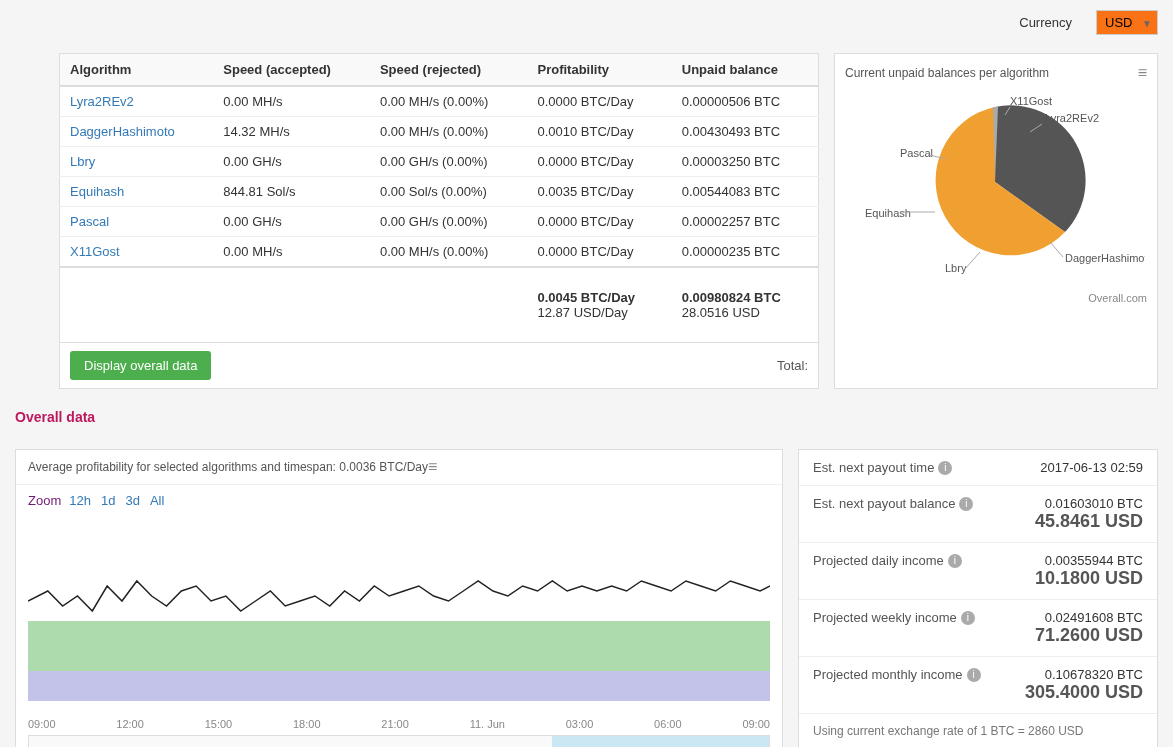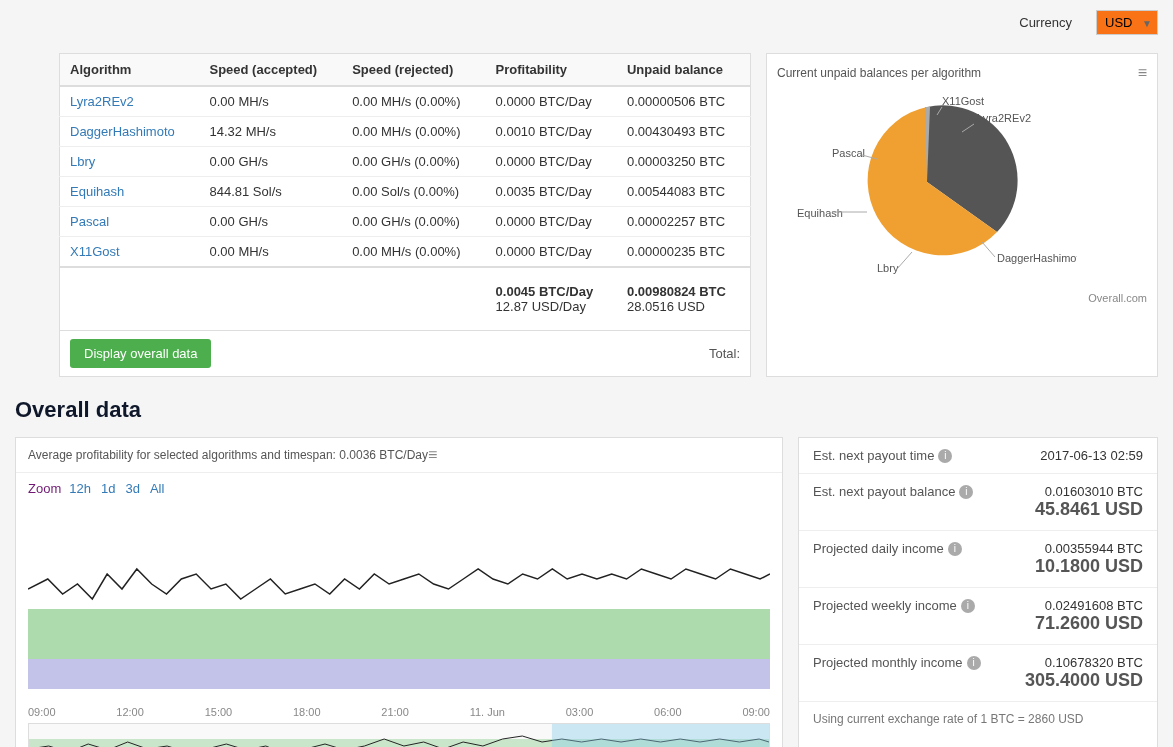--- a/index.html
+++ b/index.html
@@ -16,30 +16,30 @@
     
     .top-section { display: flex; gap: 15px; margin-bottom: 20px; margin-left: 44px; }
     .table-section { flex: 1; }
 
     table { width: 100%; border-collapse: collapse; background: white; border: 1px solid #ddd; }
     table th { background: #f9f9f9; font-weight: bold; padding: 8px 10px; text-align: left; border-bottom: 2px solid #ddd; font-size: 13px; }
     table td { padding: 7px 10px; border-bottom: 1px solid #eee; font-size: 13px; }
     table tr:last-child td { border-bottom: none; }
     .algo-link { color: #337ab7; text-decoration: none; }
 
-    .total-row td { font-weight: bold; border-top: 2px solid #ddd; padding: 16px 10px; }
+    .total-row td { font-weight: bold; border-top: 2px solid #ddd; padding: 22px 10px; }
     .total-btc { font-weight: bold; }
     .total-usd { font-weight: normal; font-size: 13px; }
 
     .display-btn-row { display: flex; align-items: center; padding: 8px 10px; background: white; border: 1px solid #ddd; border-top: none; }
     .display-btn { background: #4cae4c; color: white; border: none; padding: 7px 14px; font-size: 13px; cursor: pointer; border-radius: 3px; }
     .total-label { margin-left: auto; color: #555; }
 
     
-    .pie-section { width: 392px; background: white; border: 1px solid #ddd; padding: 10px; }
+    .pie-section { width: 324px; background: white; border: 1px solid #ddd; padding: 10px; }
     .pie-header { display: flex; justify-content: space-between; align-items: center; font-size: 12px; color: #555; margin-bottom: 5px; }
     .pie-menu { cursor: pointer; font-size: 16px; color: #888; }
 
     .pie-container { position: relative; width: 100%; height: 200px; }
 
     .nicehash-credit { text-align: right; font-size: 11px; color: #888; margin-top: 5px; }
 
     
     .overall-section { display: flex; gap: 15px; }
     .chart-section { flex: 1; background: white; border: 1px solid #ddd; }
@@ -59,21 +59,21 @@
     
     .right-panel { width: 360px; background: white; border: 1px solid #ddd; padding: 0; }
     .panel-row { display: flex; justify-content: space-between; align-items: flex-start; padding: 10px 14px; border-bottom: 1px solid #eee; }
     .panel-label { color: #555; font-size: 13px; display: flex; align-items: center; gap: 4px; }
     .panel-values { text-align: right; }
     .panel-value-btc { font-size: 13px; color: #333; }
     .panel-value-usd { font-size: 18px; color: #555; font-weight: bold; }
     .info-icon { display: inline-flex; align-items: center; justify-content: center; width: 14px; height: 14px; border-radius: 50%; background: #aaa; color: white; font-size: 10px; cursor: pointer; }
     .exchange-rate { padding: 10px 14px; font-size: 12px; color: #777; }
 
-    .section-title { font-size: 22px; font-weight: bold; margin-bottom: 14px; color: #0f172a; }
+    .section-title { font-size: 14px; font-weight: bold; margin-bottom: 24px; color: #be185d; }
 
     
     .main-chart-svg { width: 100%; height: 185px; }
     .mini-chart-svg { width: 100%; height: 58px; }
   </style>
 </head>
 <body>
 
 <div class="main-container">
 

